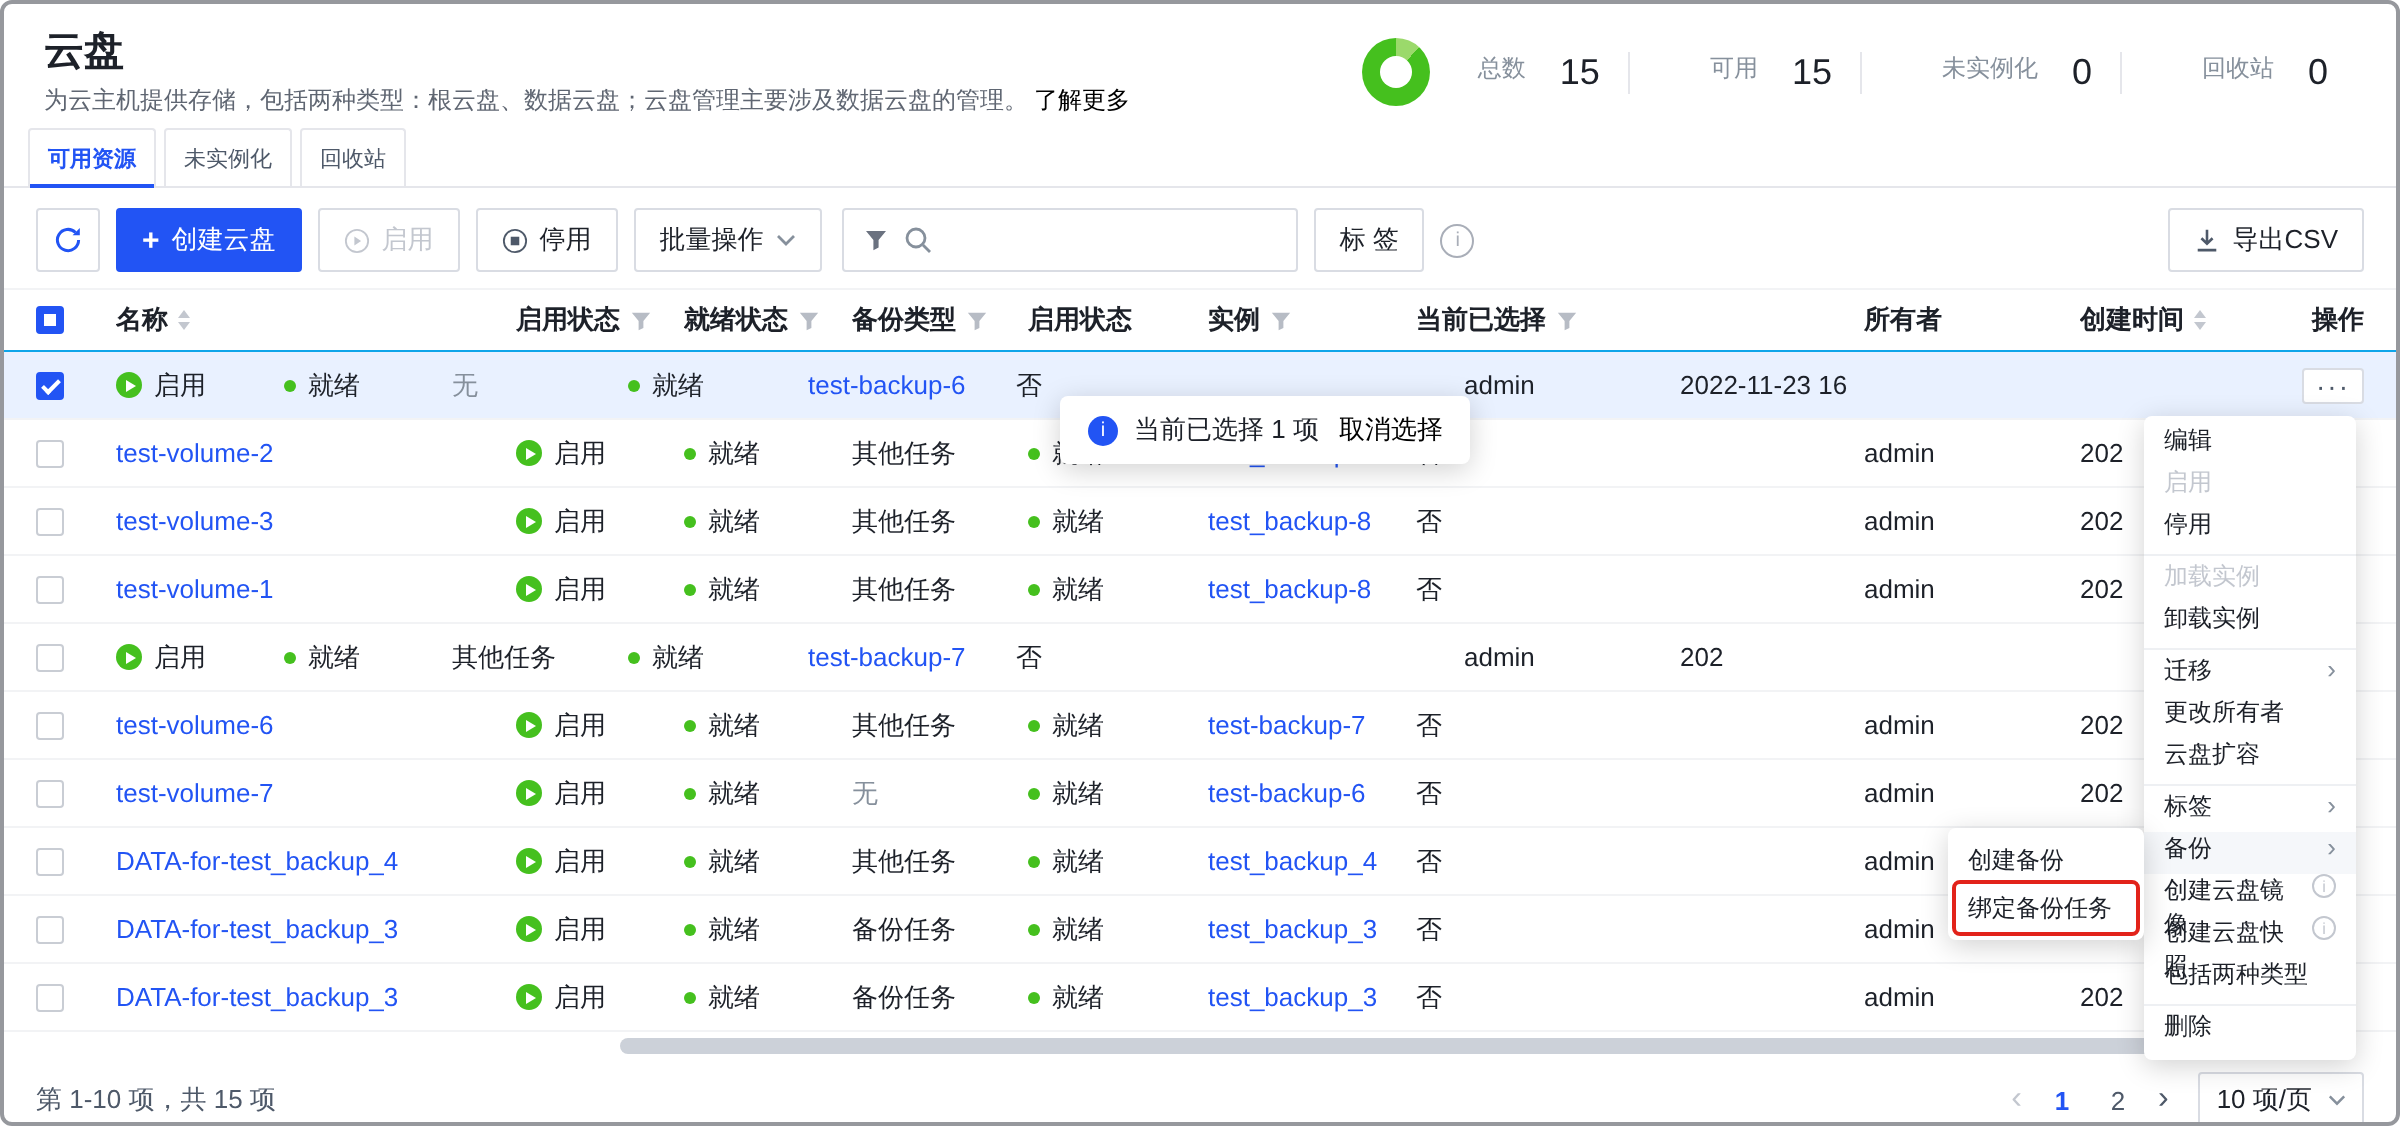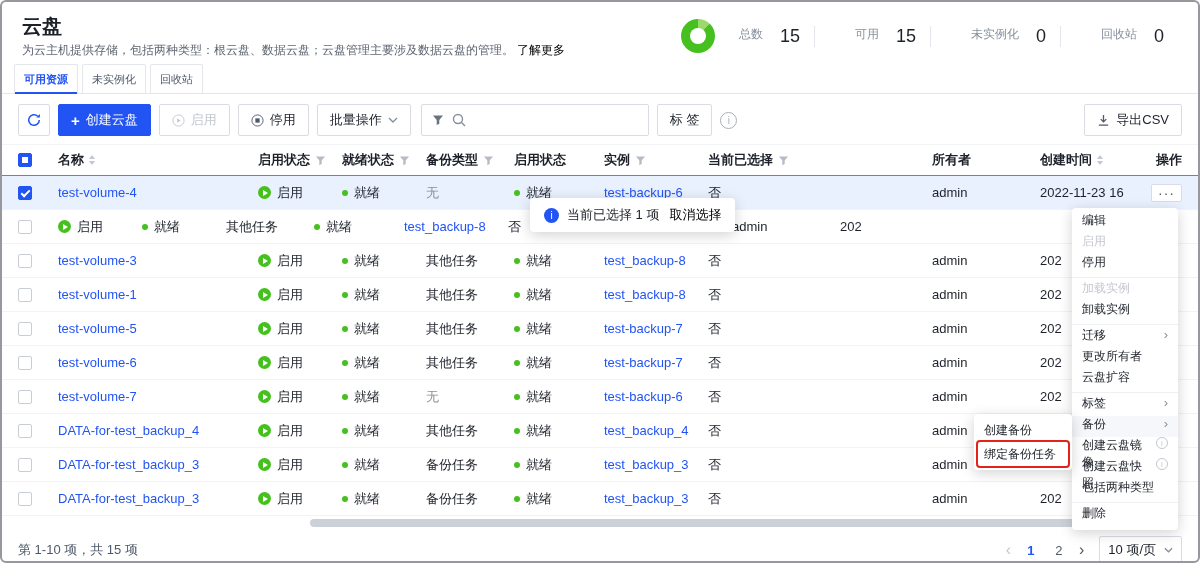--- a/index.html
+++ b/index.html
@@ -292,23 +292,20 @@
         </div>
         <div class="cell c-actions">
           <span class="th-label">操作</span>
         </div>
       </div>
     <div id="tbody">
         <div class="row selected">
           <div class="cell c-check">
             <span class="cb checked"></span>
           </div>
-          <div class="cell c-name">
-            <a class="link">test-volume-4</a>
-          </div>
           <div class="cell c-enable">
             <span class="play-badge"></span>
             <span>启用</span>
           </div>
           <div class="cell c-ready">
             <span class="dot"></span>
             <span>就绪</span>
           </div>
           <div class="cell c-btype muted">无</div>
           <div class="cell c-bstatus">
@@ -322,20 +319,23 @@
           <div class="cell c-owner">admin</div>
           <div class="cell c-created">2022-11-23 16</div>
           <div class="cell c-actions">
             <button class="more-btn open">···</button>
           </div>
         </div>
         <div class="row">
           <div class="cell c-check">
             <span class="cb"></span>
           </div>
+          <div class="cell c-name">
+            <a class="link">test-volume-2</a>
+          </div>
           <div class="cell c-enable">
             <span class="play-badge"></span>
             <span>启用</span>
           </div>
           <div class="cell c-ready">
             <span class="dot"></span>
             <span>就绪</span>
           </div>
           <div class="cell c-btype">其他任务</div>
           <div class="cell c-bstatus">
@@ -408,23 +408,20 @@
           <div class="cell c-shared">否</div>
           <div class="cell c-owner">admin</div>
           <div class="cell c-created">202</div>
           <div class="cell c-actions">
             <button class="more-btn">···</button>
           </div>
         </div>
         <div class="row">
           <div class="cell c-check">
             <span class="cb"></span>
-          </div>
-          <div class="cell c-name">
-            <a class="link">test-volume-5</a>
           </div>
           <div class="cell c-enable">
             <span class="play-badge"></span>
             <span>启用</span>
           </div>
           <div class="cell c-ready">
             <span class="dot"></span>
             <span>就绪</span>
           </div>
           <div class="cell c-btype">其他任务</div>

